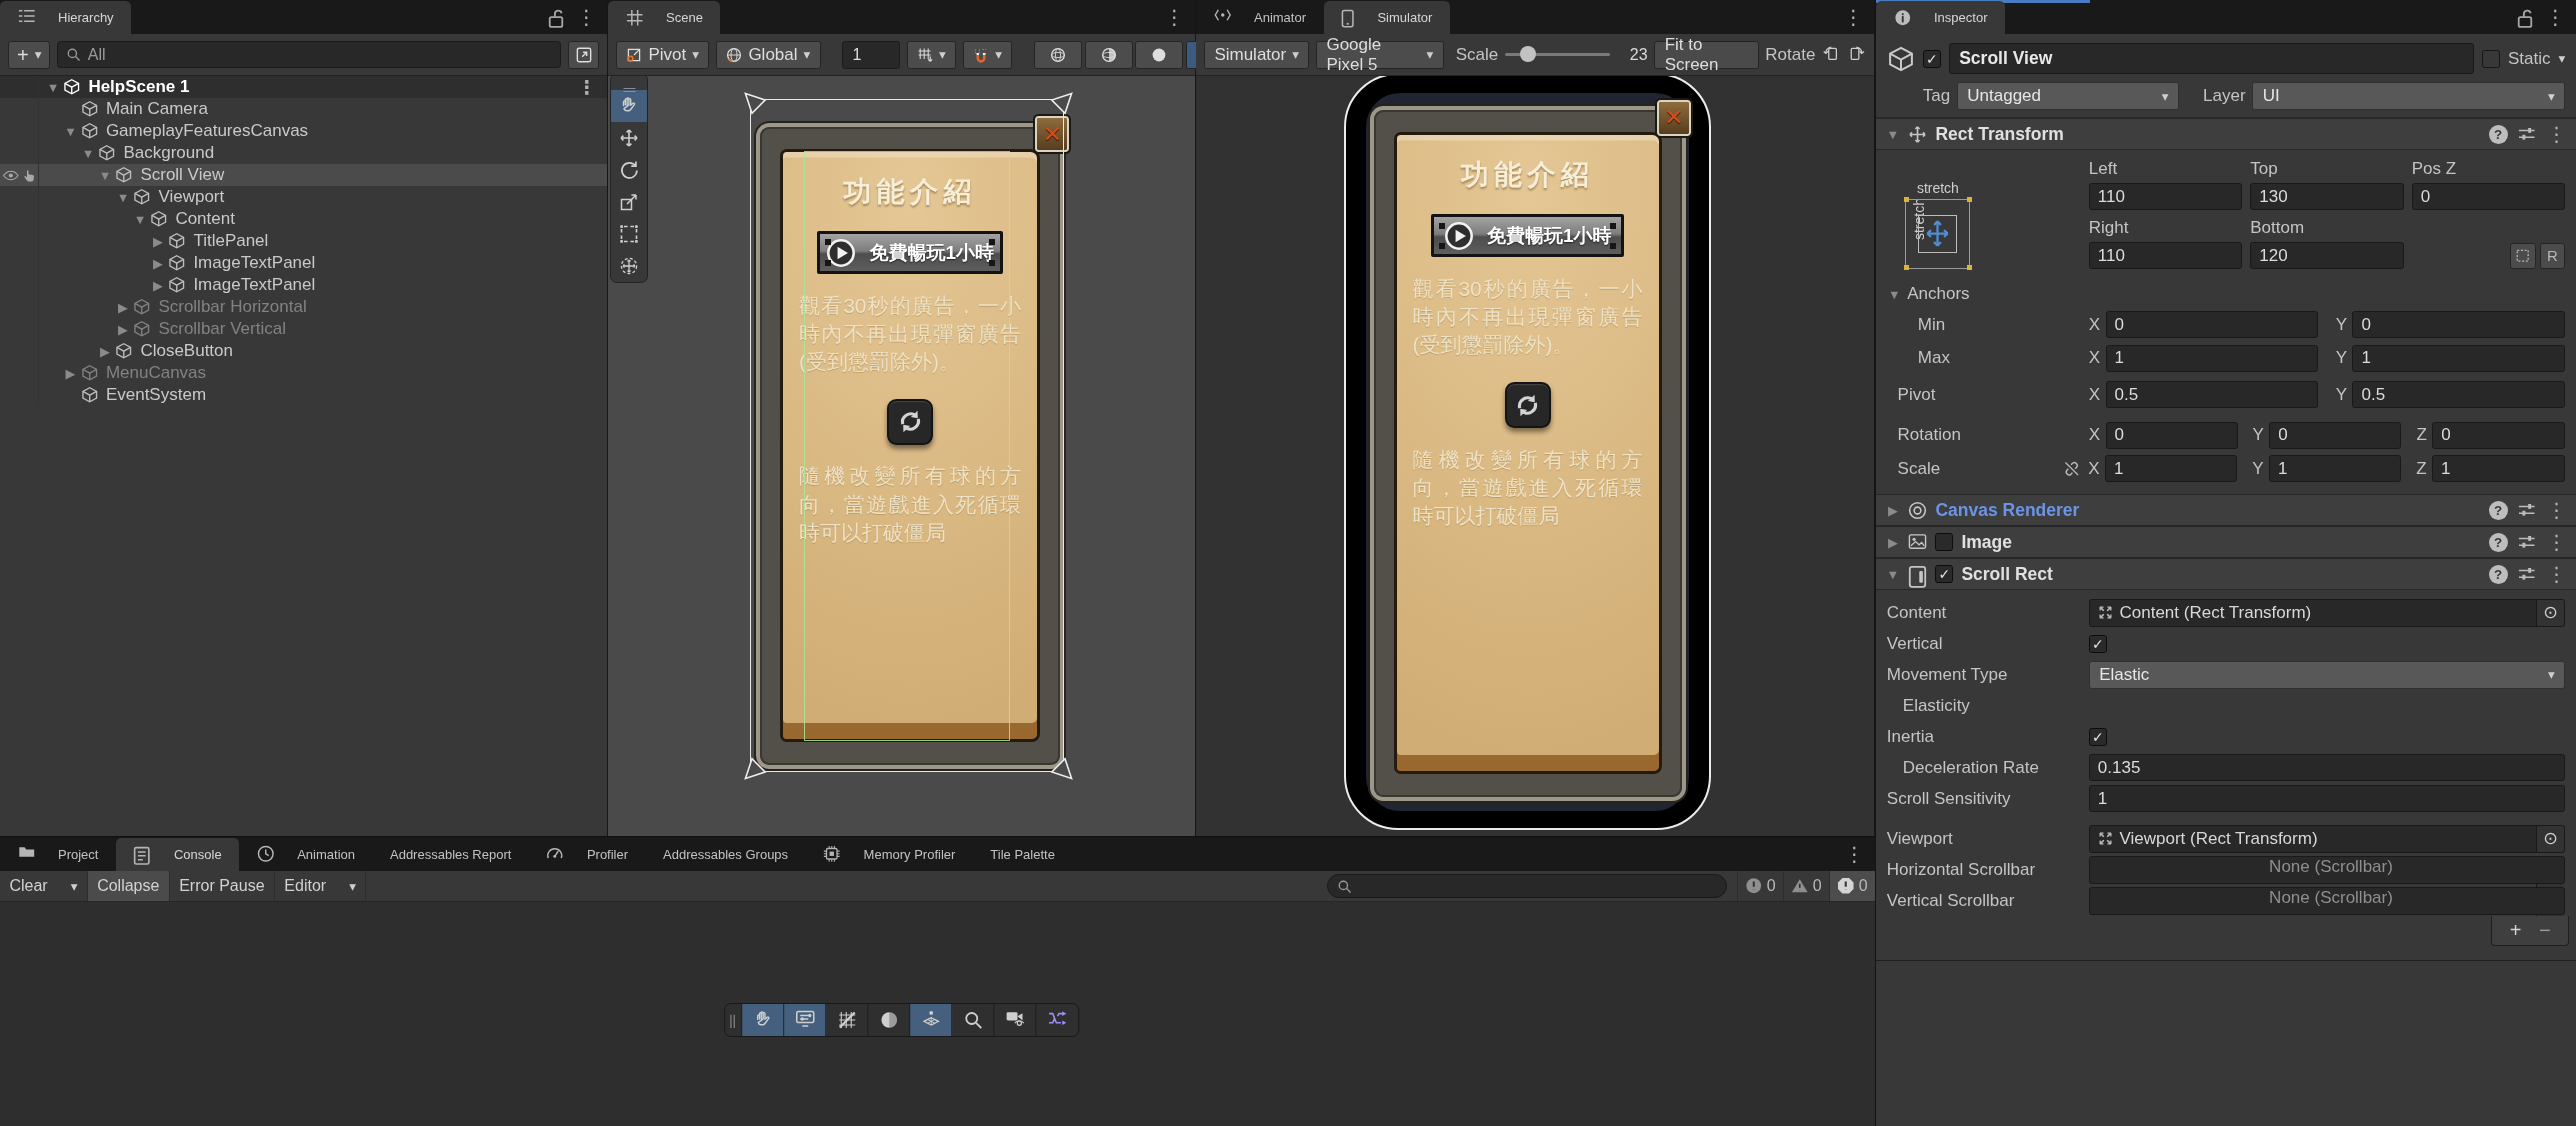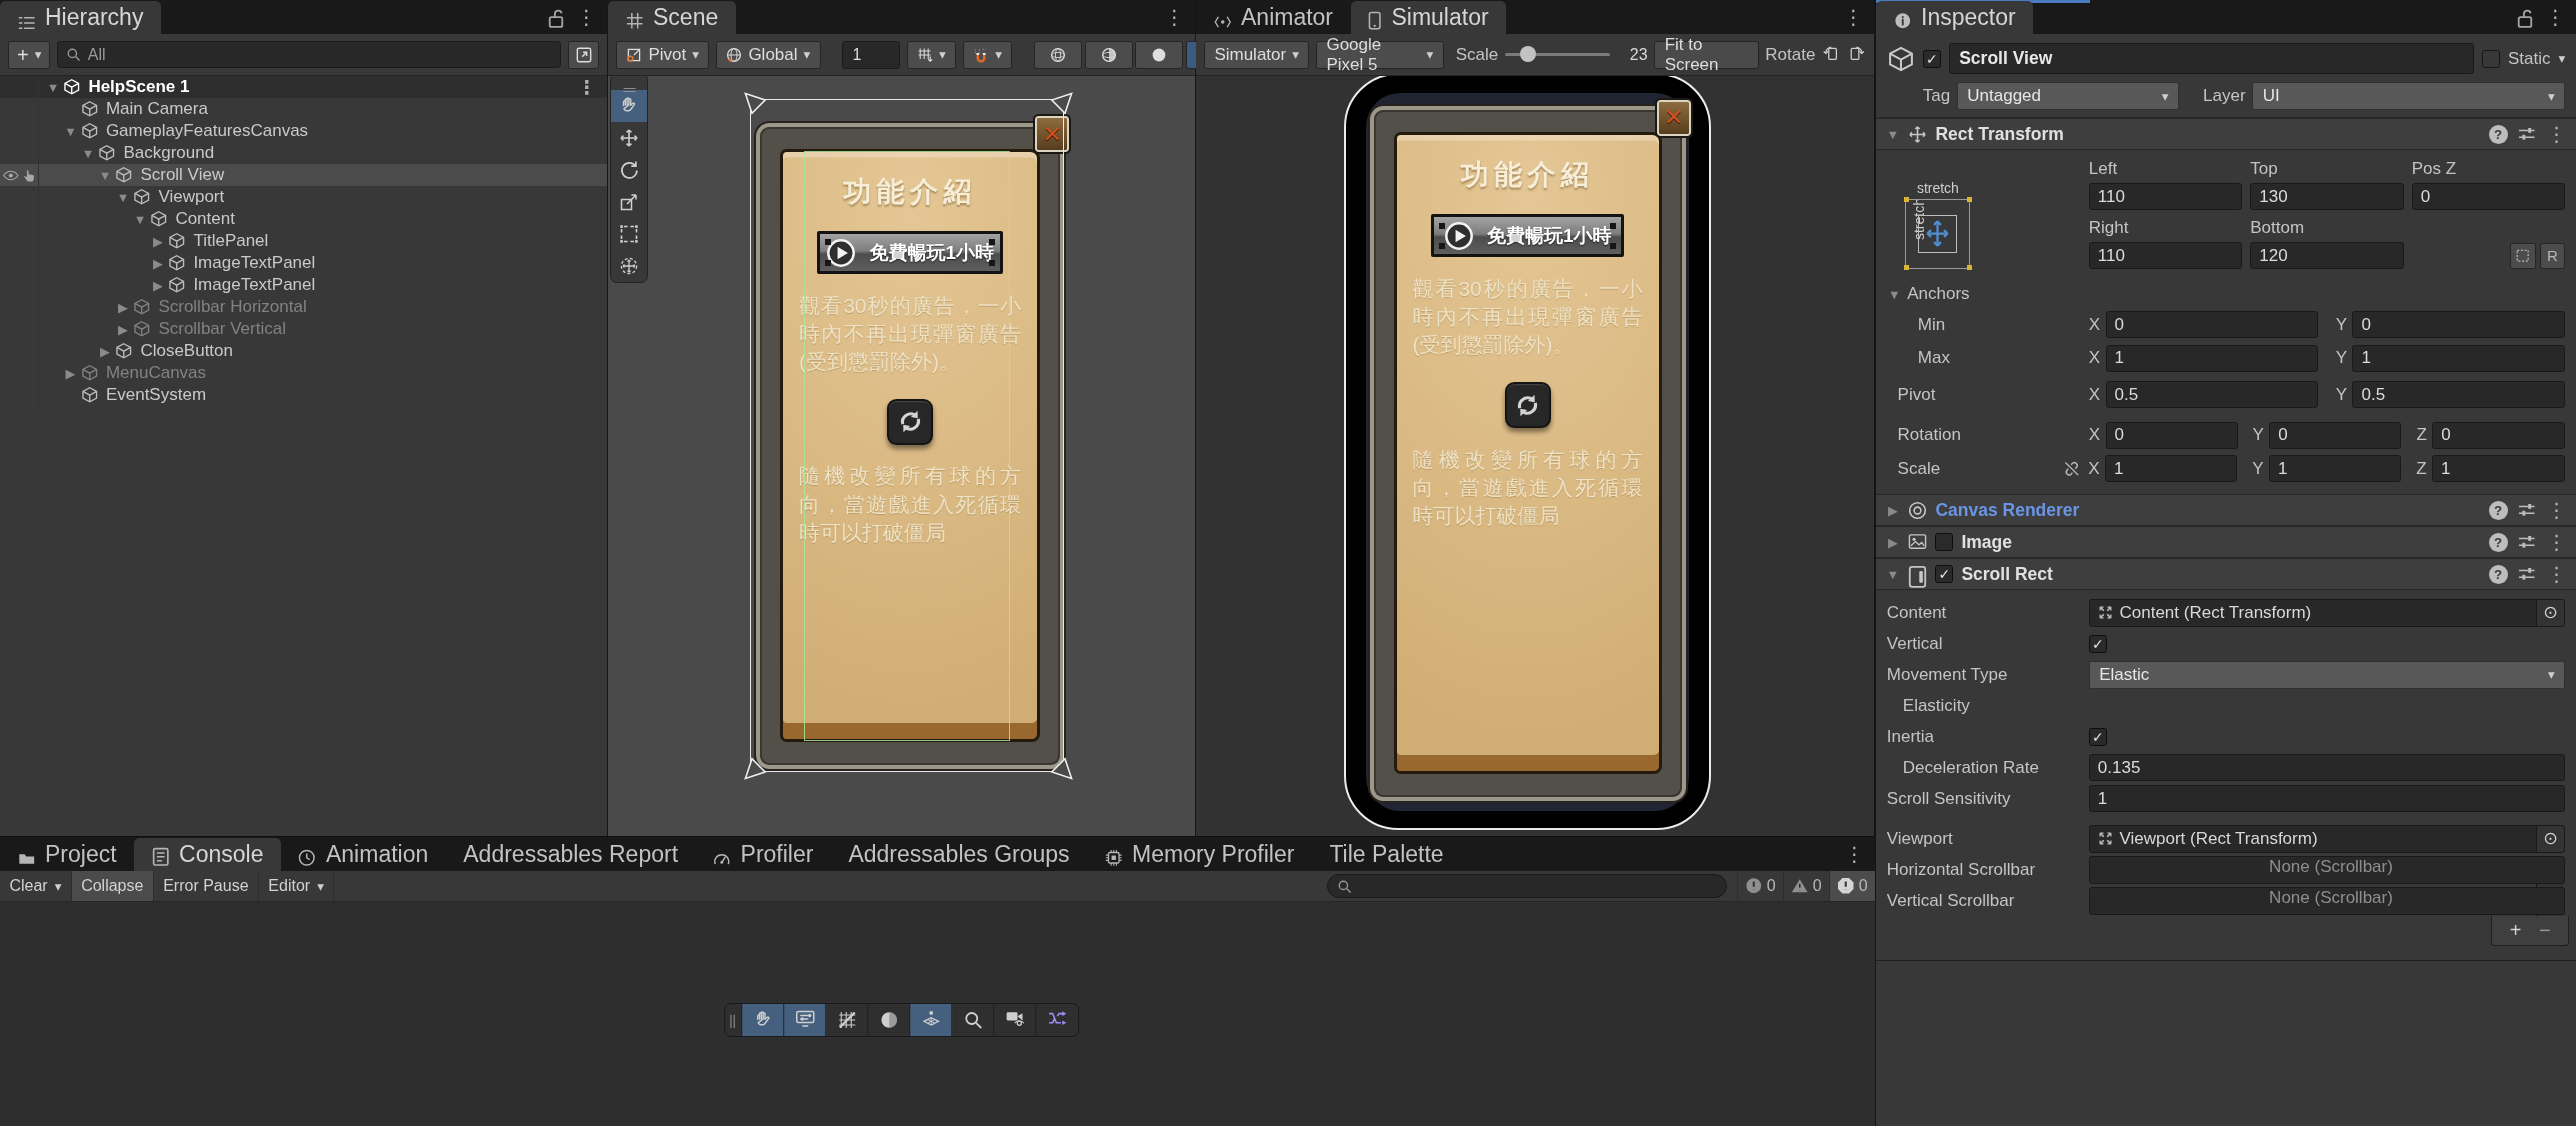--- a/index.html
+++ b/index.html
@@ -4,21 +4,21 @@
 <style>
   * { margin:0; padding:0; box-sizing:border-box; }
   html,body { width:2576px; height:1126px; overflow:hidden; background:#222;
     font-family:"Liberation Sans","DejaVu Sans",sans-serif; color:#c8c8c8; font-size:16px; }
   .panel { position:absolute; background:#383838; }
   .ic { width:1em; height:1em; display:inline-block; vertical-align:middle; }
   svg { overflow:visible; }
 
   
   .tabbar { height:34px; background:#191919; display:flex; align-items:stretch; position:relative; }
-  .tab { display:flex; align-items:center; gap:10px; padding:0 17.5px; color:#c2c2c2; font-size:23px;
+  .tab { display:flex; align-items:center; gap:23px; padding:0 17.5px; color:#c2c2c2; font-size:13px;
          position:relative; }
   .tab.active { background:#383838; border-radius:5.4px 5.4px 0 0; margin-top:1.3px; color:#d6d6d6; }
   .tab .ic { width:17.5px; height:17.5px; color:#b5b5b5; }
   .tabbar-right { margin-left:auto; display:flex; align-items:center; gap:12px; padding:0 10.8px; color:#a5a5a5; }
   .kebab { font-size:20px; color:#b5b5b5; line-height:1; cursor:default; }
   .focusline { position:absolute; left:0; top:0; height:2.7px; background:#4a7cc2; }
 
   
   .toolbar { height:42px; background:#383838; border-bottom:0.7px solid #232323;
              display:flex; align-items:center; gap:6.7px; padding:0 8px; }
@@ -187,21 +187,21 @@
   .event-foot { display:flex; justify-content:flex-end; }
   .pm-box { width:78px; height:30px; background:#3f3f3f; border:0.7px solid #1f1f1f; border-top:none;
       border-radius:0 0 4px 4px; display:flex; align-items:center; justify-content:space-evenly;
       font-size:20px; color:#d2d2d2; margin-right:6.7px; }
   .addcomp-wrap { border-top:1.3px solid #1f1f1f; margin-top:13.4px; padding-top:24px; display:flex; justify-content:center; }
 
   
   #bottom { left:0; top:836px; width:1875px; height:290px; background:#2e2e2e; border-top:1.3px solid #0f0f0f; }
   #bottom .tabbar { height:34px; }
   .b-toolbar { height:31px; background:#383838; border-bottom:0.7px solid #262626; display:flex; align-items:center; position:relative; }
-  .cbtn { height:100%; display:flex; align-items:center; gap:7px; padding:0 9.4px; color:#d2d2d2; font-size:16px;
+  .cbtn { height:100%; display:flex; align-items:center; gap:23px; padding:0 9.4px; color:#d2d2d2; font-size:16px;
       border-right:0.7px solid #2d2d2d; }
   .cbtn.pressed { background:#4b4b4b; }
   .c-search { position:absolute; left:1327px; width:400px; height:24px; top:3.4px; background:#282828;
       border:0.7px solid #191919; border-radius:12px; display:flex; align-items:center; padding:0 9.4px; color:#9a9a9a; }
   .badges { position:absolute; right:0; top:0; height:100%; display:flex; }
   .badge { width:46px; height:100%; display:flex; align-items:center; justify-content:center; gap:4px;
       border-left:0.7px solid #2d2d2d; color:#b9b9b9; font-size:16px; }
   .badge.sel { background:#4c4c4c; }
   .badge svg { width:17.5px; height:17.5px; }
   .log-area { position:absolute; top:65px; bottom:0; left:0; right:0; background:#2e2e2e; }

